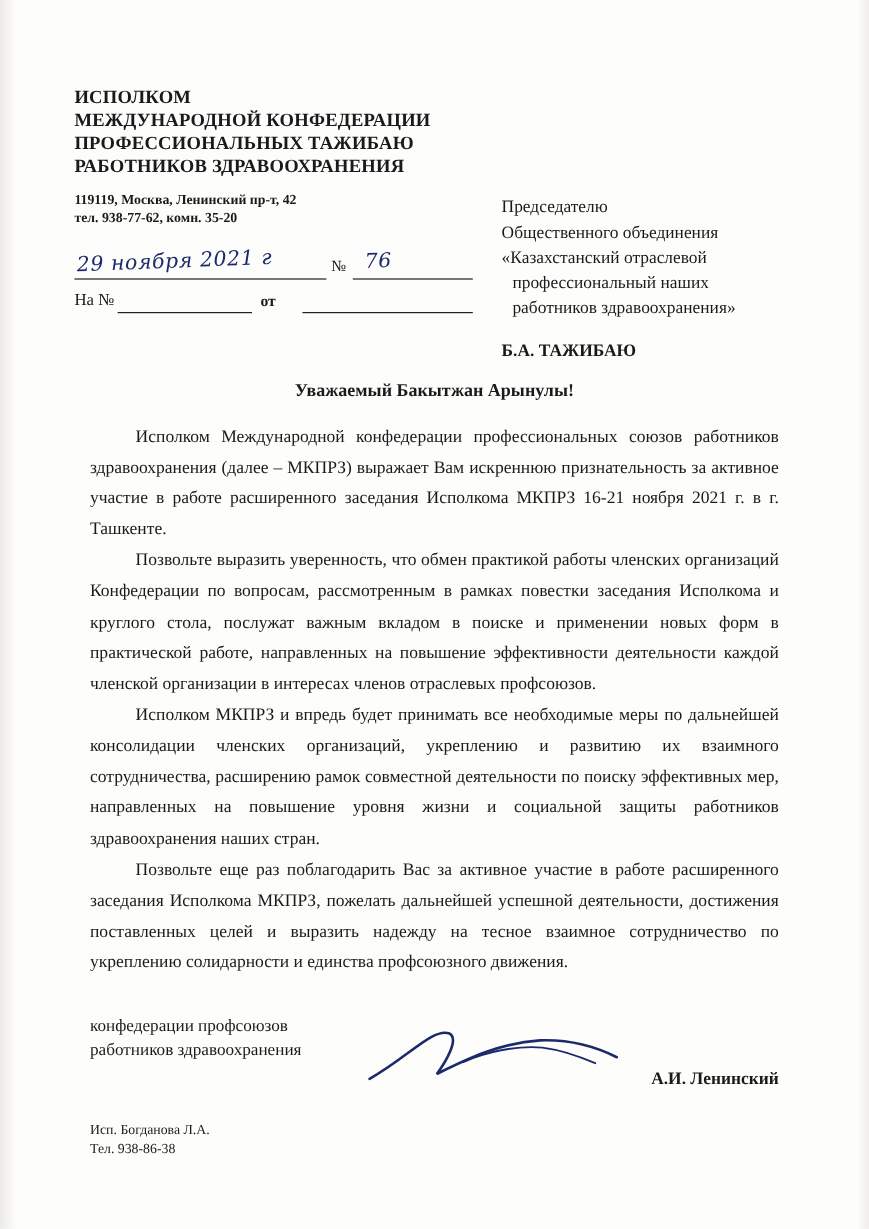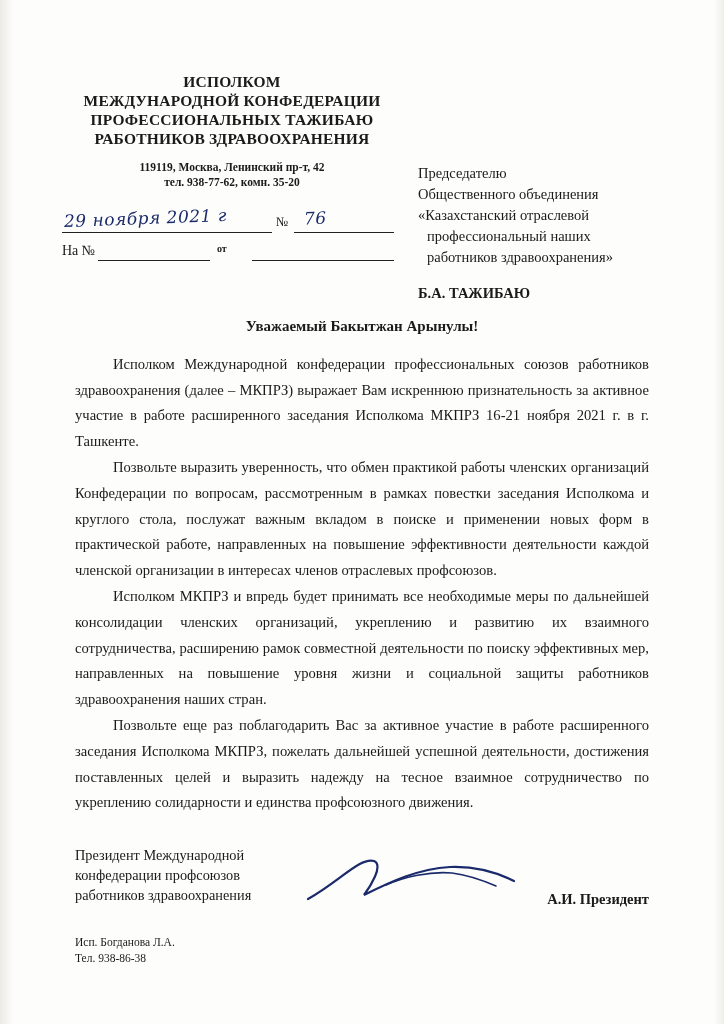--- a/index.html
+++ b/index.html
@@ -36,21 +36,21 @@
     width: 10px;
     background: linear-gradient(to left, #f0eeea, rgba(255,255,255,0));
     pointer-events: none;
   }
 
   .letterhead {
     position: absolute;
     left: 62px;
     top: 72px;
     width: 340px;
-    text-align: center;
+    text-align: left;
   }
   .letterhead .line {
     font-weight: bold;
     font-size: 15.5px;
     letter-spacing: 0.2px;
     line-height: 19px;
     white-space: nowrap;
   }
   .letterhead .line.l1 { font-size: 15.5px; }
   .addr {
@@ -101,21 +101,21 @@
     border-bottom: 1px solid #222;
   }
   .r1 { left: 0px;   top: 22px; width: 210px; }
   .r2 { left: 232px; top: 22px; width: 100px; }
   .ref-row2 {
     position: relative;
     height: 26px;
     margin-top: 4px;
   }
   .lbl-na { position: absolute; left: 0; top: 3px; font-size: 14px; }
-  .lbl-ot { position: absolute; left: 155px; top: 3px; font-size: 10px; font-weight: bold; }
+  .lbl-ot { position: absolute; left: 155px; top: 3px; font-size: 13px; font-weight: bold; }
   .r3 { left: 36px;  top: 20px; width: 112px; }
   .r4 { left: 190px; top: 20px; width: 142px; }
 
   .recipient {
     position: absolute;
     left: 418px;
     top: 163px;
     width: 270px;
     font-size: 14.5px;
     line-height: 21px;
@@ -231,29 +231,28 @@
 
   <div class="body">
     <p>Исполком Международной конфедерации профессиональных союзов работников здравоохранения (далее – МКПРЗ) выражает Вам искреннюю признательность за активное участие в работе расширенного заседания Исполкома МКПРЗ 16-21 ноября 2021 г. в г. Ташкенте.</p>
     <p>Позвольте выразить уверенность, что обмен практикой работы членских организаций Конфедерации по вопросам, рассмотренным в рамках повестки заседания Исполкома и круглого стола,  послужат важным вкладом в поиске и применении новых форм в практической работе, направленных на повышение эффективности деятельности   каждой членской организации в интересах членов отраслевых профсоюзов.</p>
     <p>Исполком МКПРЗ и впредь будет принимать все необходимые меры по дальнейшей консолидации членских организаций, укреплению и развитию  их взаимного сотрудничества, расширению рамок совместной деятельности по поиску эффективных мер, направленных на повышение уровня жизни и социальной защиты работников здравоохранения наших стран.</p>
     <p>Позвольте еще раз поблагодарить Вас за активное участие в  работе расширенного заседания  Исполкома МКПРЗ, пожелать дальнейшей успешной деятельности,  достижения поставленных целей  и выразить надежду на тесное взаимное  сотрудничество  по  укреплению  солидарности  и  единства профсоюзного движения.</p>
   </div>
 
   <div class="signature">
     <div class="sig-left">
-      <div>Президент Международной</div>
       <div>конфедерации профсоюзов</div>
       <div>работников здравоохранения</div>
     </div>
     <svg class="sig-scribble" viewBox="0 0 220 60">
       <path d="M8 48 C40 30, 60 6, 74 10 C84 14, 70 36, 64 44 C92 30, 118 18, 150 16 C176 15, 198 22, 214 30" fill="none" stroke="#1b2a6b" stroke-width="2.2" stroke-linecap="round"></path>
       <path d="M86 34 C104 26, 130 20, 152 22 C168 24, 182 29, 196 35" fill="none" stroke="#1b2a6b" stroke-width="1.6" stroke-linecap="round"></path>
     </svg>
-    <div class="sig-name">А.И. Президент</div>
+    <div class="sig-name">А.И. Ленинский</div>
   </div>
 
   <div class="footer">
     <div>Исп. Богданова Л.А.</div>
     <div>Тел. 938-86-38</div>
   </div>
 
 </div>
 
 </body></html>

